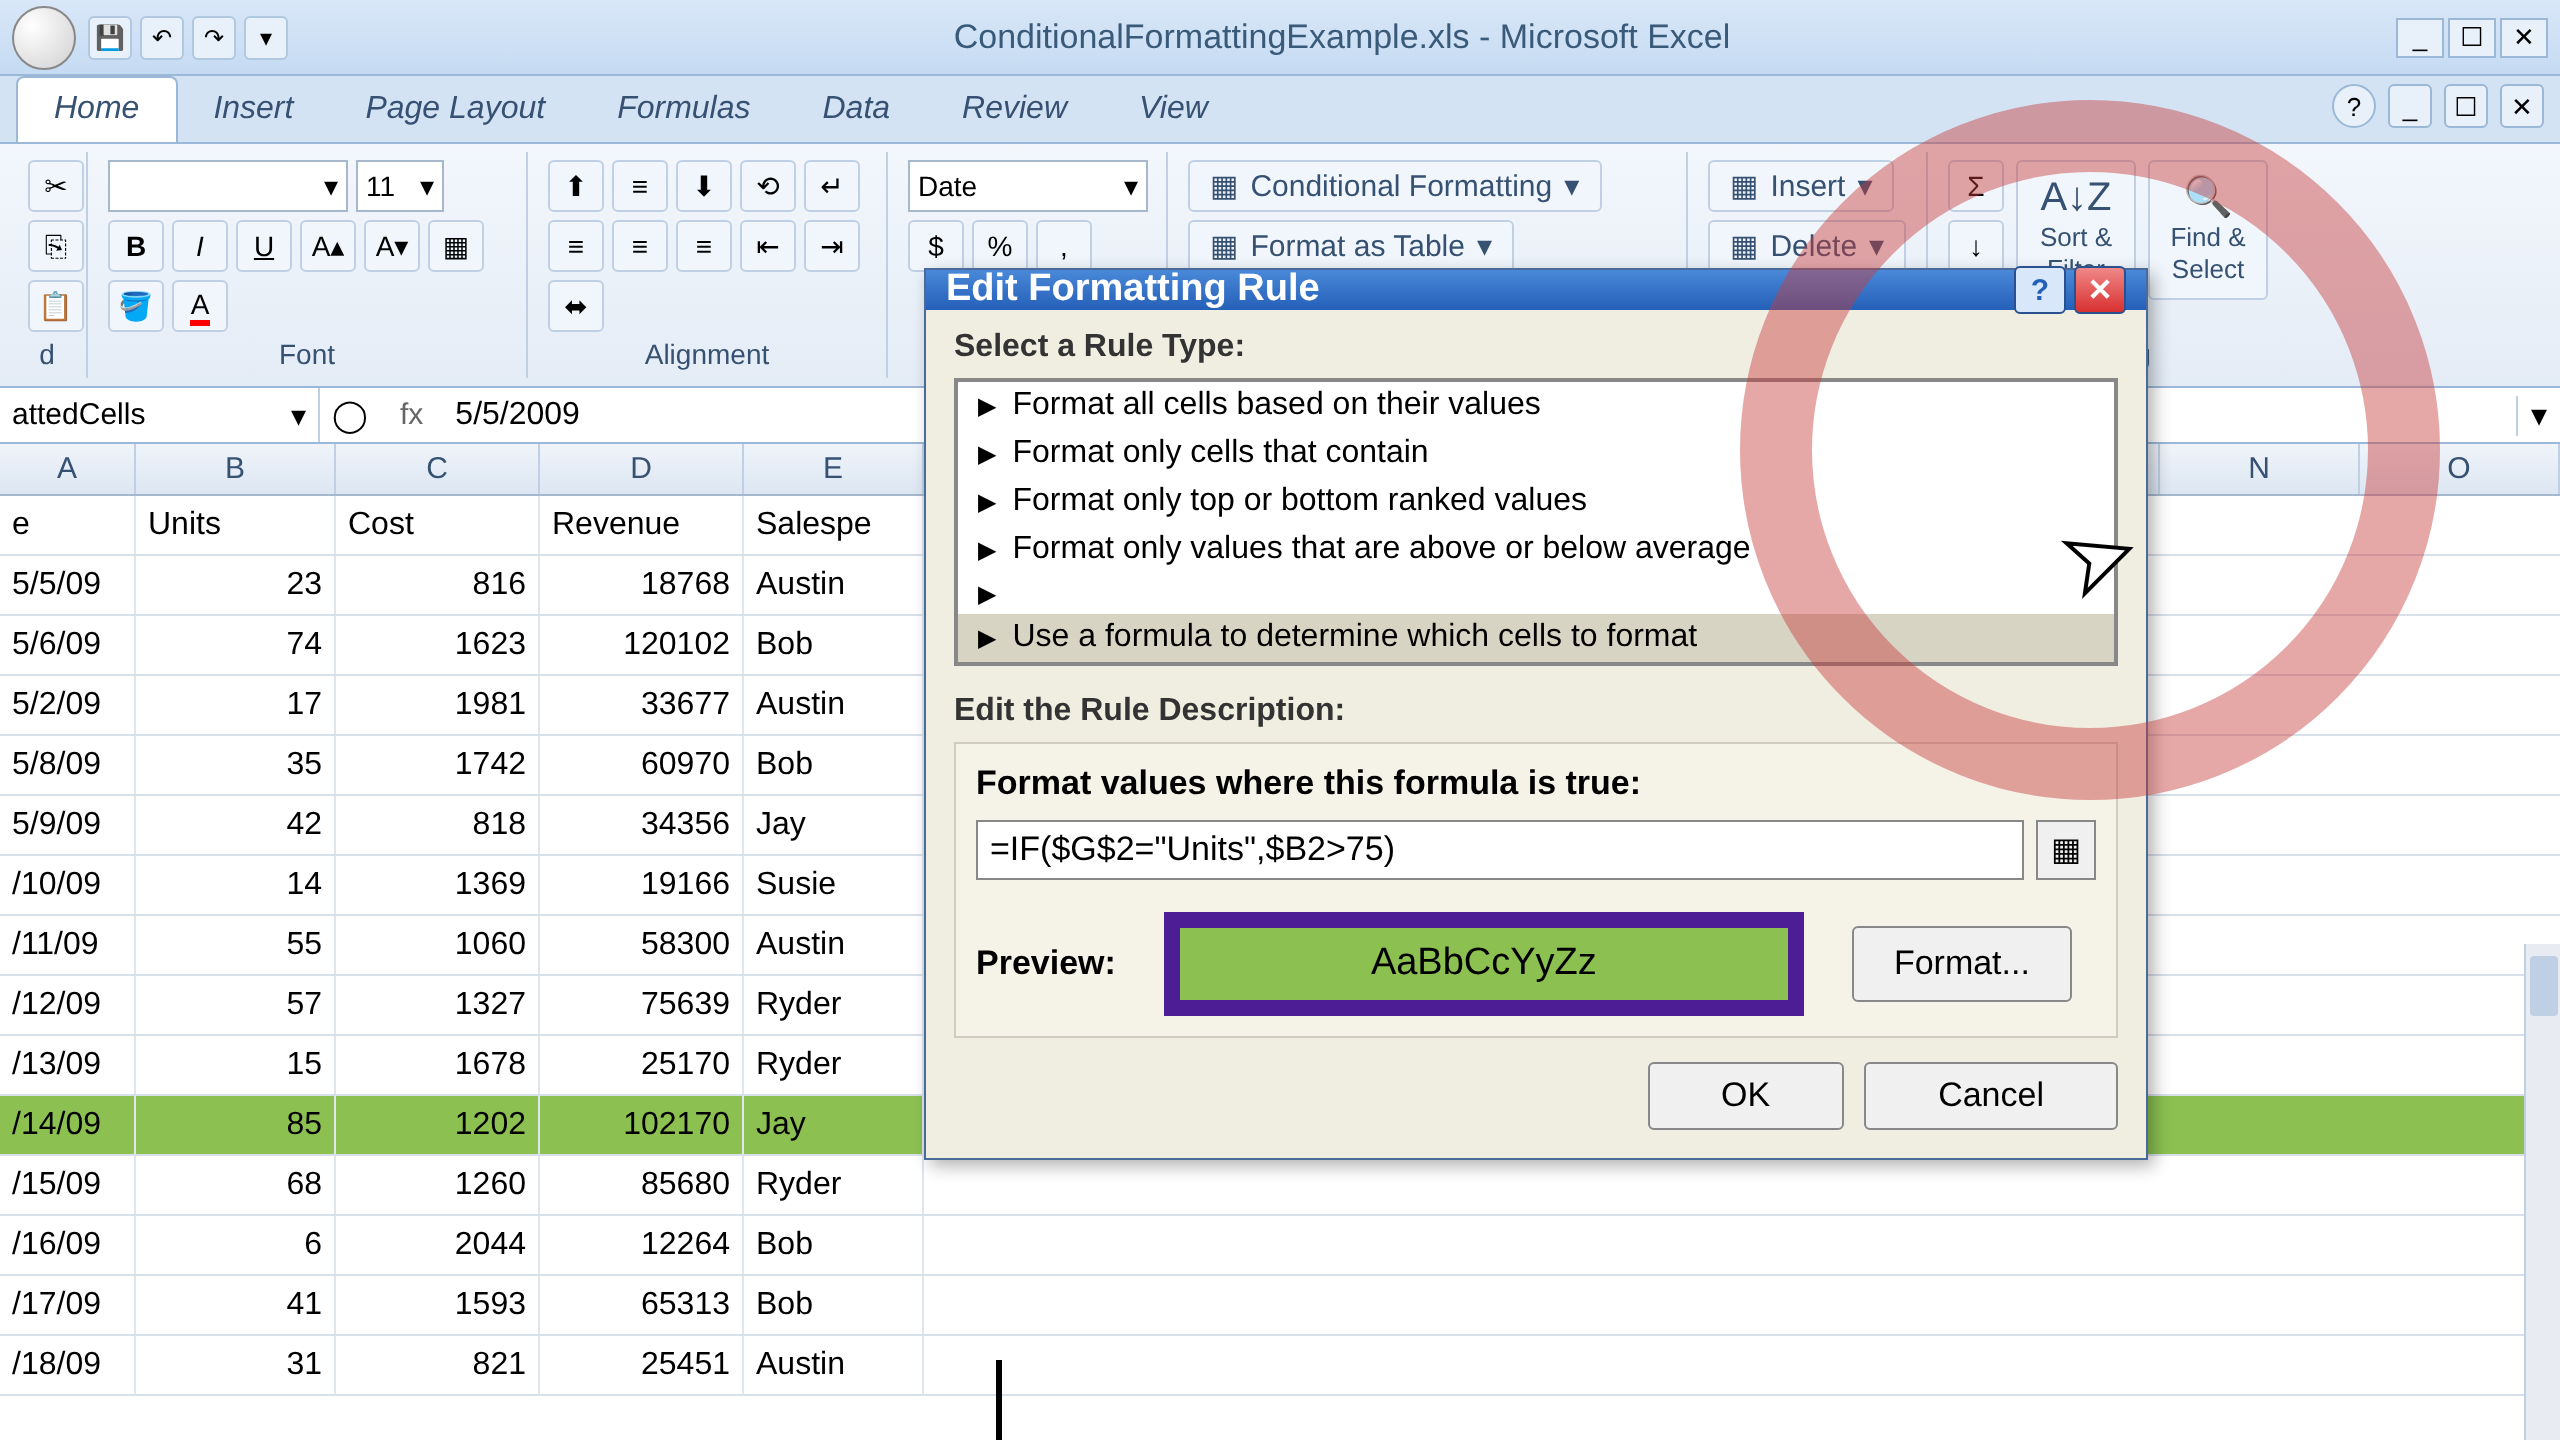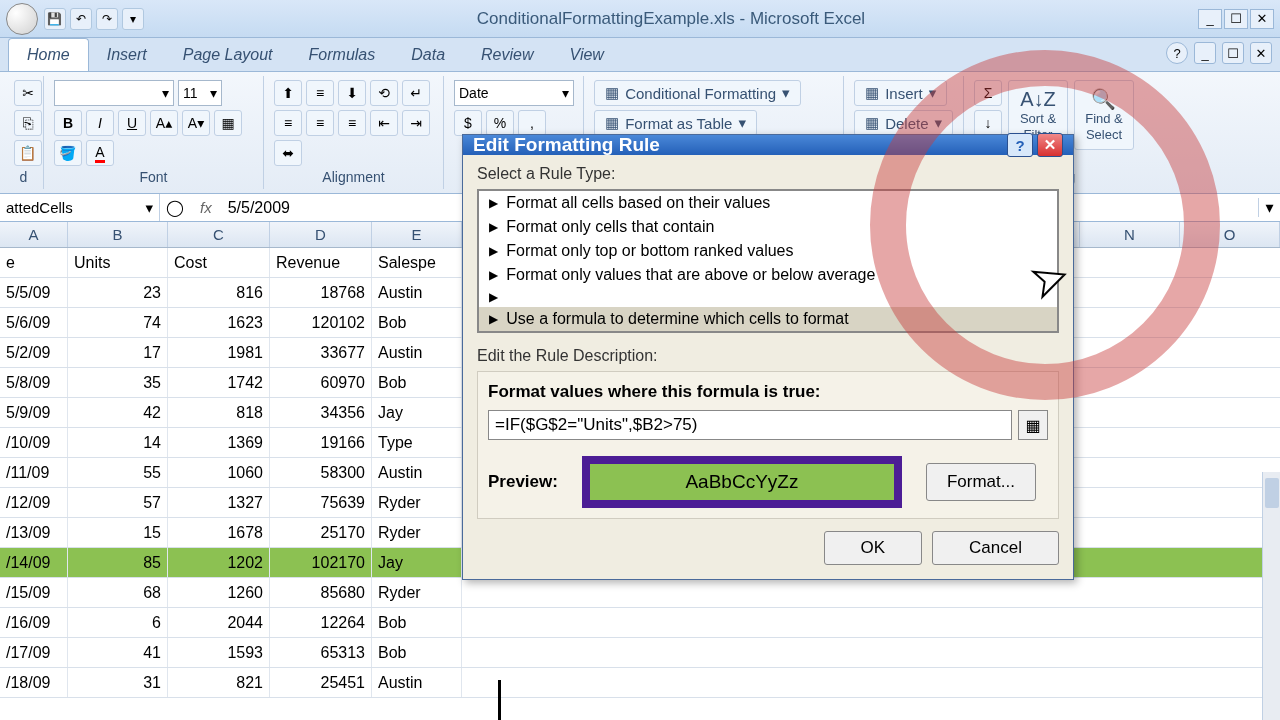--- a/index.html
+++ b/index.html
@@ -28,21 +28,21 @@
 .rgroup-label { text-align: center; font-size: 14px; color: #365172; padding-top: 2px; }
 .rbtn-sm { width: 28px; height: 26px; background: #f0f6fc; border: 1px solid #c0d0e4; border-radius: 3px; display: flex; align-items: center; justify-content: center; font-size: 14px; }
 .font-name { width: 120px; height: 26px; background: #fff; border: 1px solid #a6b8cc; font-size: 14px; padding: 2px 4px; display: flex; align-items: center; justify-content: space-between; }
 .font-size { width: 44px; height: 26px; background: #fff; border: 1px solid #a6b8cc; font-size: 14px; padding: 2px 4px; display: flex; align-items: center; justify-content: space-between; }
 .styles-btn { height: 26px; padding: 3px 10px; background: #f0f6fc; border: 1px solid #c0d0e4; border-radius: 3px; font-size: 15px; color: #365172; display: flex; align-items: center; gap: 6px; }
 .big-btn { height: 70px; width: 60px; background: #f0f6fc; border: 1px solid #c0d0e4; border-radius: 3px; font-size: 13px; color: #365172; display: flex; flex-direction: column; align-items: center; justify-content: center; padding: 4px; text-align: center; line-height: 1.2; }
 
 
 .formula-bar { height: 28px; background: #fff; border-bottom: 1px solid #9bb8d8; display: flex; align-items: center; }
 .name-box { width: 160px; height: 100%; border-right: 1px solid #c0d0e4; padding: 0 6px; font-size: 15px; display: flex; align-items: center; justify-content: space-between; }
-.fx-label { padding: 0 10px; font-style: italic; color: #666; font-size: 15px; }
+.fx-label { padding: 0 10px; color: #666; font-size: 15px; }
 .formula-input { flex: 1; padding: 0 6px; font-size: 16px; }
 .fb-expand { width: 22px; border-left: 1px solid #c0d0e4; text-align: center; }
 
 
 .grid-area { position: absolute; left: 0; top: 222px; right: 0; bottom: 0; background: #fff; overflow: hidden; }
 .col-headers { display: flex; background: linear-gradient(#f0f4fa, #dce6f2); border-bottom: 1px solid #a6b8cc; }
 .col-h { border-right: 1px solid #c0d0e4; text-align: center; font-size: 15px; color: #365172; padding: 4px 0; }
 .grid-row { display: flex; border-bottom: 1px solid #d8e0ea; }
 .grid-row.hl { background: #8cc152; }
 .cell { border-right: 1px solid #e0e6ee; padding: 3px 6px; font-size: 16px; height: 29px; display: flex; align-items: center; }
@@ -51,21 +51,21 @@
 .hdr-cell { font-size: 16px; font-weight: normal; }
 
 
 .dialog { position: absolute; left: 462px; top: 134px; width: 612px; background: #f0ede1; border: 1px solid #4a6a9a; box-shadow: 3px 3px 8px rgba(0,0,0,0.3); }
 .dlg-title { height: 20px; background: linear-gradient(#4a88d8, #2460b8); color: #fff; font-size: 19px; font-weight: bold; display: flex; align-items: center; padding: 0 10px; justify-content: space-between; }
 .dlg-title-btns { display: flex; gap: 4px; }
 .dlg-tbtn { width: 26px; height: 24px; border: 1px solid #2a5090; border-radius: 3px; display: flex; align-items: center; justify-content: center; font-size: 15px; font-weight: bold; }
 .dlg-help { background: #d8e8fa; color: #2460b8; }
 .dlg-close { background: linear-gradient(#f08888, #d83030); color: #fff; }
 .dlg-body { padding: 10px 14px 14px; }
-.dlg-label { font-size: 16px; color: #333; margin-bottom: 6px; }
+.dlg-label { font-size: 16px; color: #333; margin-bottom: 6px; font-weight: bold; }
 .rule-list { border: 2px solid #888; background: #fff; margin-bottom: 14px; }
 .rule-item { padding: 3px 10px; font-size: 16px; display: flex; align-items: center; gap: 8px; }
 .rule-item.sel { background: #d8d4c4; }
 .tri { font-size: 12px; }
 .desc-box { border: 1px solid #d0ccc0; background: #f5f2e8; padding: 10px; margin-bottom: 12px; }
 .desc-title { font-size: 17px; font-weight: bold; margin-bottom: 8px; }
 .formula-row { display: flex; gap: 6px; margin-bottom: 16px; }
 .formula-fld { flex: 1; border: 1px solid #888; background: #fff; padding: 4px 6px; font-size: 17px; font-family: "Segoe UI", sans-serif; }
 .fld-btn { width: 30px; height: 30px; border: 1px solid #888; background: #f0f0f0; display: flex; align-items: center; justify-content: center; }
 .preview-row { display: flex; align-items: center; gap: 24px; }
@@ -295,21 +295,21 @@
         <div class="cell col-B num">42</div>
         <div class="cell col-C num">818</div>
         <div class="cell col-D num">34356</div>
         <div class="cell col-E">Jay</div>
       </div>
       <div class="grid-row">
         <div class="cell col-A">/10/09</div>
         <div class="cell col-B num">14</div>
         <div class="cell col-C num">1369</div>
         <div class="cell col-D num">19166</div>
-        <div class="cell col-E">Type</div>
+        <div class="cell col-E">Susie</div>
       </div>
       <div class="grid-row">
         <div class="cell col-A">/11/09</div>
         <div class="cell col-B num">55</div>
         <div class="cell col-C num">1060</div>
         <div class="cell col-D num">58300</div>
         <div class="cell col-E">Austin</div>
       </div>
       <div class="grid-row">
         <div class="cell col-A">/12/09</div>

